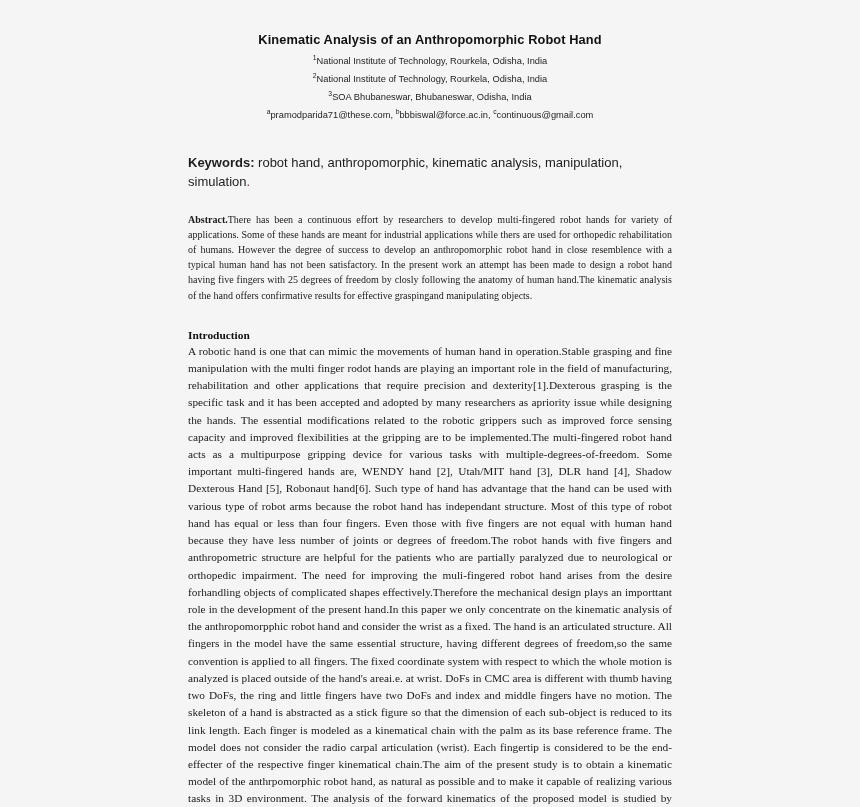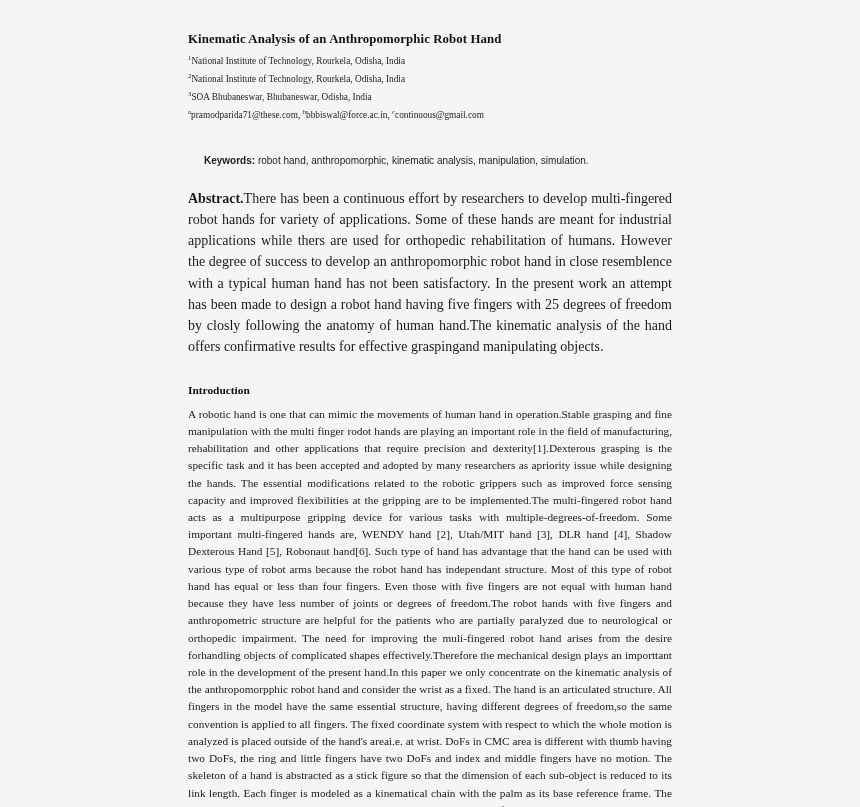--- a/index.html
+++ b/index.html
@@ -23,22 +23,22 @@
   }
   .content {
     position: absolute;
     left: 188px;
     top: 30px;
     width: 484px;
   }
 
   
   .title-block {
-    text-align: left;
-    font-family: Liberation Serif, serif;
+    text-align: center;
+    font-family: Liberation Sans, sans-serif;
   }
   .paper-title {
     font-size: 12.8px;
     font-weight: bold;
     line-height: 1.5;
     letter-spacing: 0.1px;
     margin: 0 0 4px 0;
     color: #111;
   }
   .authors {
@@ -72,53 +72,52 @@
   }
   .emails sup {
     font-size: 6.8px;
     vertical-align: super;
     line-height: 0;
   }
 
   
   .keywords {
     font-family: "Liberation Sans", sans-serif;
-    font-size: 10px;
+    font-size: 13px;
     line-height: 1.5;
     margin-top: 28px;
     color: #1d1d1d;
-    margin-left: 16px;
   }
   .keywords .kw-label {
     font-weight: bold;
   }
   .kw-end {
     color: #7a3b3b;
   }
 
   
   .abstract {
     font-family: "Liberation Serif", serif;
-    font-size: 14px;
+    font-size: 10px;
     line-height: 1.52;
     text-align: justify;
     margin-top: 20px;
     color: #1a1a1a;
   }
   .abstract .ab-label {
     font-weight: bold;
   }
 
   
   .section-heading {
     font-family: "Liberation Serif", serif;
     font-size: 11.4px;
     font-weight: bold;
     margin-top: 26px;
-    margin-bottom: 10px;
+    margin-bottom: 2px;
     color: #111;
   }
 
   
   .body-par {
     font-family: "Liberation Serif", serif;
     font-size: 11.3px;
     line-height: 1.525;
     text-align: justify;
     margin: 0;

